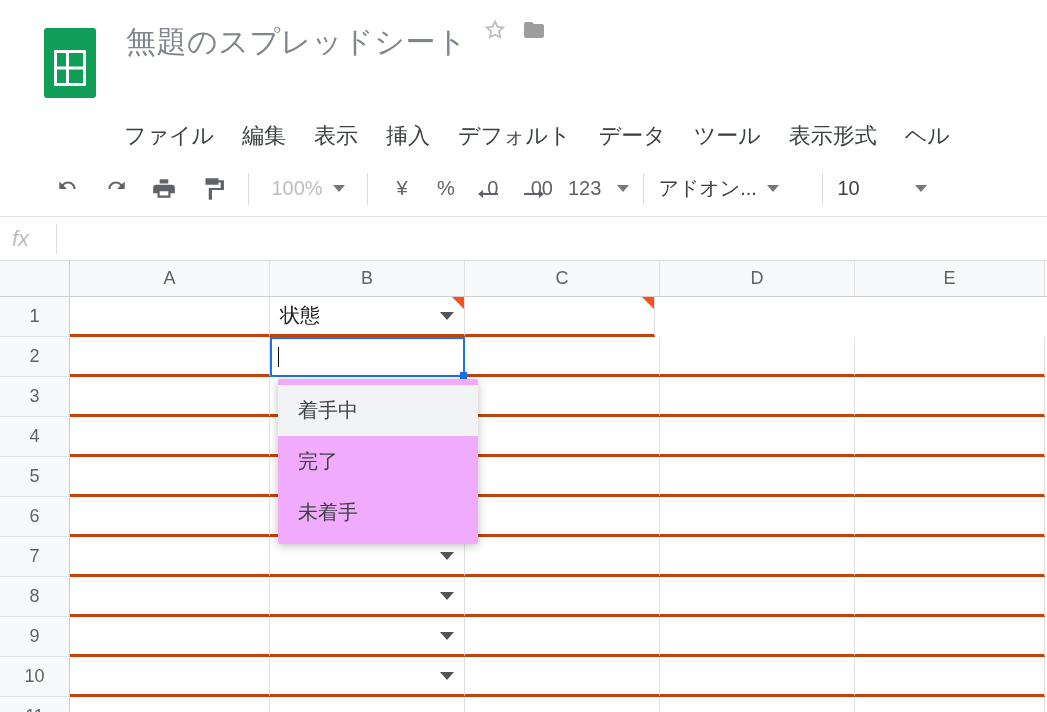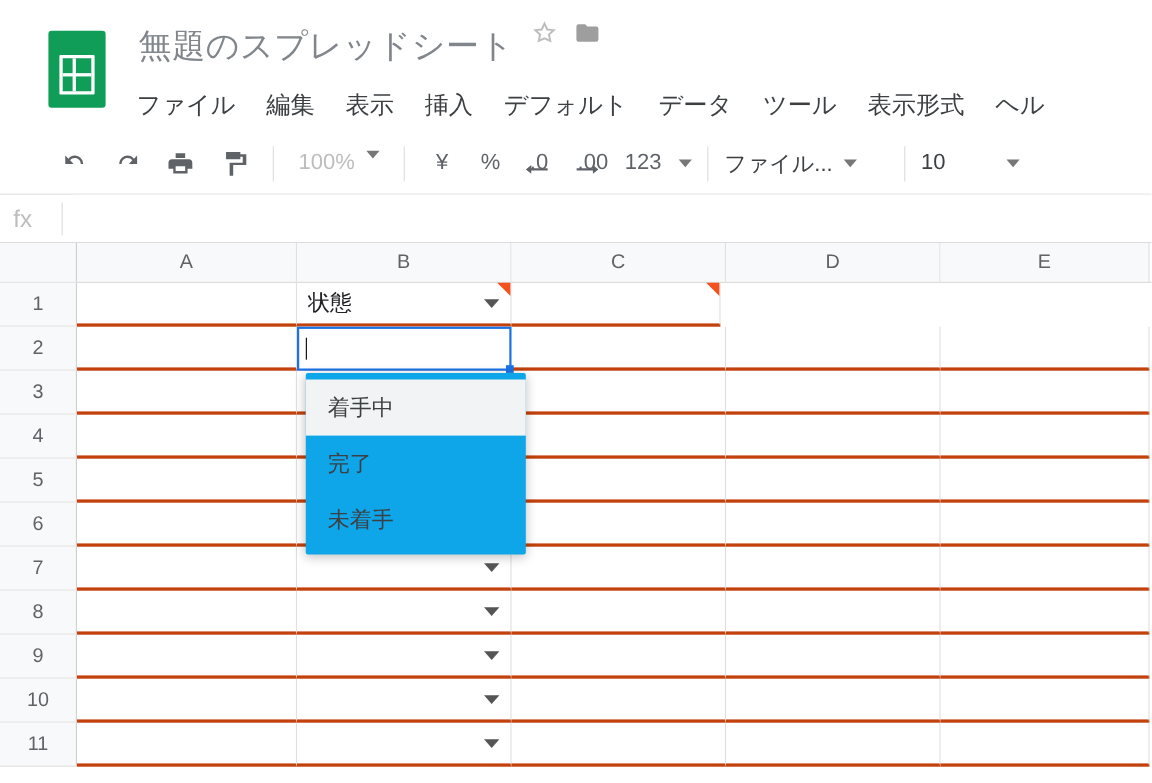--- a/index.html
+++ b/index.html
@@ -48,21 +48,21 @@
     padding: 4px 2px;
   }
   .star-icon svg, .folder-icon svg { display:block; }
   .menu-bar {
     display: flex;
     gap: 28px;
     margin-top: 14px;
     font-size: 22px;
     color: #3c4043;
   }
-  .menu-item { cursor: pointer; }
+  .menu-item { cursor: pointer; margin-top: 40px; }
 
   .toolbar {
     display: flex;
     align-items: center;
     height: 56px;
     padding: 0 20px 0 46px;
     gap: 4px;
     border-bottom: 1px solid #e0e0e0;
     margin-top: 10px;
   }
@@ -70,21 +70,21 @@
     min-width: 44px; height: 40px;
     display: flex; align-items: center; justify-content: center;
     color: #5f6368;
     cursor: pointer;
     border-radius: 3px;
   }
   .sep {
     width: 1px; height: 32px; background: #dadce0; margin: 0 10px;
   }
   .zoom {
-    display:flex; align-items:flex-start; gap:10px;
+    display:flex; align-items:center; gap:10px;
     color:#bdbdbd; font-size:20px; min-width:90px; justify-content:center;
   }
   .fmt { color:#5f6368; font-size:20px; min-width:40px; text-align:center; cursor:pointer;}
   .fontbox {
     display:flex; align-items:center; gap:10px;
     color:#3c4043; font-size:20px; min-width:150px;
   }
   .sizebox {
     display:flex; align-items:center; justify-content:space-between;
     color:#3c4043; font-size:20px; min-width:90px;
@@ -92,21 +92,21 @@
   .chev-down {
     width:0;height:0;border-left:6px solid transparent;border-right:6px solid transparent;
     border-top:7px solid #777; display:inline-block;
   }
 
   .fx-bar {
     display:flex; align-items:center;
     height:44px; border-bottom:1px solid #dcdcdc;
     padding-left:12px;
   }
-  .fx-label { color:#bdbdbd; font-size:22px; width:44px;}
+  .fx-label { font-style:italic; color:#bdbdbd; font-size:22px; width:44px;}
   .fx-sep { width:1px; height:30px; background:#dcdcdc; margin-right:10px;}
   .fx-input { flex:1; height:100%; border:none; outline:none; font-size:16px; }
 
   .grid {
     position: relative;
     user-select: none;
   }
   .col-headers {
     display:flex; height:36px;
     border-bottom:1px solid #cfcfcf;
@@ -151,21 +151,21 @@
     pointer-events:none;
   }
   .active-cell .cursor {
     position:absolute; left:6px; top:8px; bottom:8px; width:1px; background:#000;
   }
   .active-cell .handle {
     position:absolute; right:-4px; bottom:-4px; width:7px; height:7px; background:#1a73e8;
   }
   .dropdown {
     position:absolute;
-    background:#0ea5e9;
+    background:#f0abfc;
     box-shadow:0 2px 10px rgba(0,0,0,0.25);
     border-radius:2px;
     padding:6px 0;
     z-index:20;
     width:200px;
   }
   .dd-item {
     padding:12px 20px; font-size:20px; color:#3c4043; cursor:pointer;
   }
   .dd-item.hover { background:#f1f3f4; }
@@ -247,21 +247,21 @@
     <svg style="position:absolute;bottom:2px;left:10px" width="20" height="8" viewBox="0 0 20 8">
         <path fill="#5f6368" d="M20 4l-5 4V5H0V3h15V0z"></path>
       </svg>
   </div>
   <div class="fmt" style="display:flex;align-items:center;gap:16px;min-width:60px">
     <span>123</span>
     <span class="chev-down"></span>
   </div>
   <div class="sep"></div>
   <div class="fontbox">
-    <span>ファイル...</span>
+    <span>アドオン...</span>
     <span class="chev-down"></span>
   </div>
   <div class="sep"></div>
   <div class="sizebox">
     <span>10</span>
     <span class="chev-down"></span>
   </div>
 </div>
 
 <div class="fx-bar">

